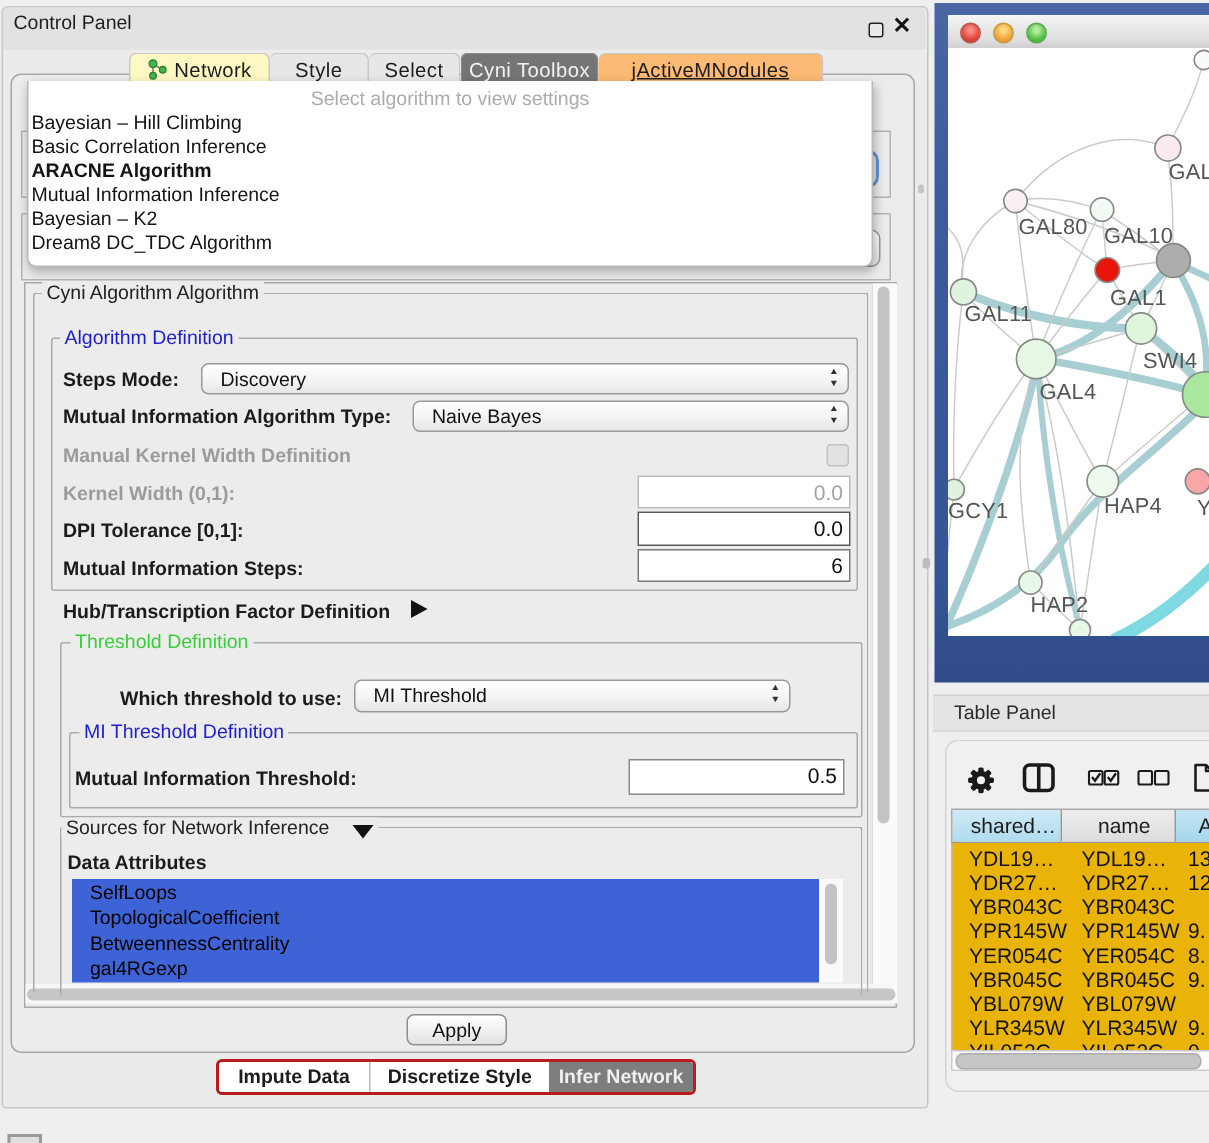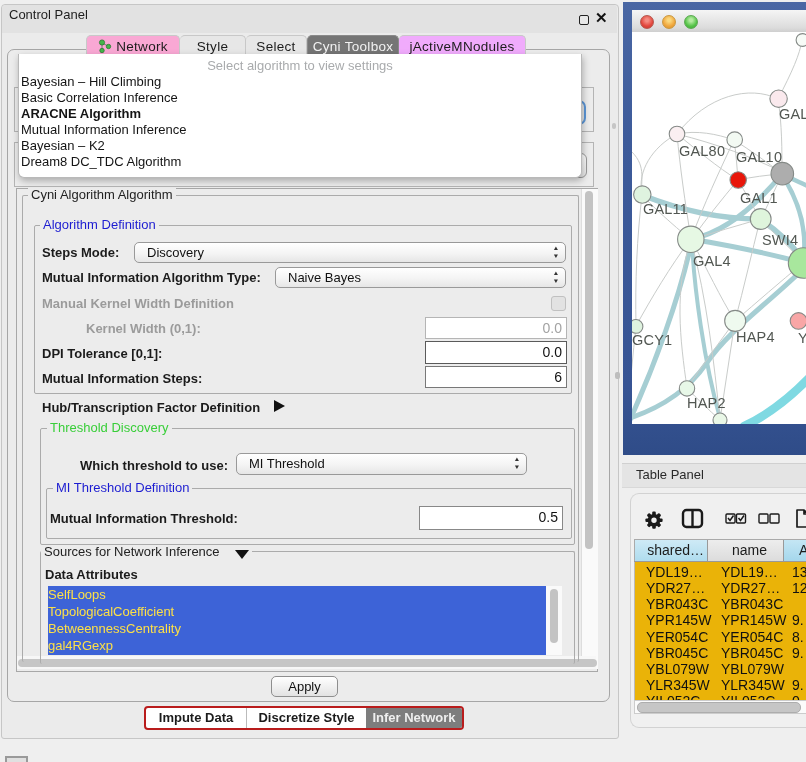--- a/index.html
+++ b/index.html
@@ -23,32 +23,32 @@
 <div id="app">
 
   <div class="abs" id="cpwin" style="left:1px;top:4px;width:616px;height:733px;background:#EBEBEB;border:1px solid #C6C6C6;border-radius:4px 4px 3px 3px;"></div>
   <div class="abs" style="left:2px;top:5px;width:615px;height:28px;background:#E2E2E2;border-radius:4px 4px 0 0;"></div>
   <div class="abs" style="left:9px;top:7px;font-size:13px;color:#1e1e1e;">Control Panel</div>
 
   <div class="abs" style="left:579px;top:15px;width:8px;height:8px;border:1.8px solid #222;border-radius:2px;background:#E8E8E8;"></div>
   <div class="abs" style="left:595px;top:10px;font-size:15px;font-weight:bold;color:#111;line-height:16px;">✕</div>
 
   <div class="abs" id="tabs" style="left:86px;top:35px;height:22px;display:flex;font-size:13.5px;letter-spacing:0.3px;color:#1d1d1d;z-index:2;">
-    <div style="display:flex;align-items:center;justify-content:center;width:94px;border:1px solid #C8C8C8;border-bottom:none;border-radius:5px 5px 0 0;background:#f9a8d4;box-sizing:border-box;">
+    <div style="display:flex;align-items:center;justify-content:center;width:94px;border:1px solid #C8C8C8;border-bottom:none;border-radius:5px 5px 0 0;background:#fef9c3;box-sizing:border-box;">
       <svg width="14" height="15" viewBox="0 0 14 15" style="margin-right:4px;">
         <line x1="4" y1="4" x2="10" y2="7" stroke="#777" stroke-width="1"></line>
         <line x1="4" y1="4" x2="4" y2="11" stroke="#777" stroke-width="1"></line>
         <circle cx="4" cy="3.5" r="2.6" fill="#43B54A" stroke="#2C7A33" stroke-width="0.8"></circle>
         <circle cx="10.5" cy="7.5" r="2.2" fill="#43B54A" stroke="#2C7A33" stroke-width="0.8"></circle>
         <circle cx="4" cy="11.5" r="2.2" fill="#43B54A" stroke="#2C7A33" stroke-width="0.8"></circle>
       </svg>Network</div>
     <div style="display:flex;align-items:center;justify-content:center;width:66px;border:1px solid #C8C8C8;border-bottom:none;border-left:none;border-radius:5px 5px 0 0;background:#E7E7E7;box-sizing:border-box;">Style</div>
     <div style="display:flex;align-items:center;justify-content:center;width:61px;border:1px solid #C8C8C8;border-bottom:none;border-left:none;border-radius:5px 5px 0 0;background:#E7E7E7;box-sizing:border-box;">Select</div>
     <div style="display:flex;align-items:center;justify-content:center;width:92px;border:1px solid #8A8A8A;border-bottom:none;border-radius:5px 5px 0 0;background:#757575;color:#F2F2F2;box-sizing:border-box;">Cyni Toolbox</div>
-    <div style="display:flex;align-items:center;justify-content:center;width:127px;border:1px solid #C8C8C8;border-bottom:none;border-left:none;border-radius:5px 5px 0 0;background:#f0abfc;box-sizing:border-box;">jActiveMNodules</div>
+    <div style="display:flex;align-items:center;justify-content:center;width:150px;border:1px solid #C8C8C8;border-bottom:none;border-left:none;border-radius:5px 5px 0 0;background:#fdba74;box-sizing:border-box;text-decoration:underline;">jActiveMNodules</div>
   </div>
 
   <div class="abs" style="left:7px;top:49px;width:601px;height:651px;background:#ECECEC;border:1px solid #A6A6A6;border-radius:7px;"></div>
 
   <div class="abs" style="left:14px;top:87px;width:578px;height:43px;border:1px solid #B4B4B4;"></div>
   <div class="abs" style="left:14px;top:142px;width:578px;height:43px;border:1px solid #B4B4B4;"></div>
   <div class="abs" style="left:300px;top:100px;width:282px;height:21px;border:2.5px solid #5C97D8;border-radius:7px;background:#E3E3E3;"></div>
   <div class="abs" style="left:300px;top:153px;width:285px;height:23px;border:1px solid #999;border-radius:6px;background:linear-gradient(#fff,#e8e8e8);"></div>
 
   <div class="abs" style="left:16px;top:188px;width:580px;height:482px;background:#ECECEC;border:1px solid #A8A8A8;"></div>
@@ -79,40 +79,40 @@
       <span class="ct">Naive Bayes</span>
       <div class="carr">
         <div>▲</div>
         <div>▼</div>
       </div>
     </div>
 
   <div class="lbl" style="left:42px;top:296px;color:#9B9B9B;">Manual Kernel Width Definition</div>
   <div class="abs" style="left:551px;top:296px;width:13px;height:13px;background:#E2E2E2;border:1px solid #C0C0C0;border-radius:3px;"></div>
 
-  <div class="lbl" style="left:42px;top:321px;color:#9B9B9B;margin-left:44px;">Kernel Width (0,1):</div>
+  <div class="lbl" style="left:42px;top:321px;color:#9B9B9B;">Kernel Width (0,1):</div>
   <div class="fld" style="left:425px;top:317px;width:140px;height:20px;border:1px solid #B5B5B5;color:#A3A3A3;">
       <span>0.0</span>
     </div>
 
   <div class="lbl" style="left:42px;top:346px;">DPI Tolerance [0,1]:</div>
   <div class="fld" style="left:425px;top:341px;width:140px;height:21px;border:1.5px solid #5a5a5a;">
       <span>0.0</span>
     </div>
 
   <div class="lbl" style="left:42px;top:371px;">Mutual Information Steps:</div>
   <div class="fld" style="left:425px;top:366px;width:140px;height:20px;border:1px solid #787878;">
       <span>6</span>
     </div>
 
   <div class="lbl" style="left:42px;top:400px;">Hub/Transcription Factor Definition</div>
   <div class="abs" style="left:274px;top:400px;width:0;height:0;border-left:11px solid #111;border-top:6.5px solid transparent;border-bottom:6.5px solid transparent;"></div>
 
   <div class="grp" style="left:40px;top:428px;width:533px;height:115px;"></div>
-  <div class="gtitle" style="left:47px;top:421px;color:#39CE39;">Threshold Discovery</div>
+  <div class="gtitle" style="left:47px;top:421px;color:#39CE39;">Threshold Definition</div>
 
   <div class="lbl" style="left:80px;top:458px;">Which threshold to use:</div>
   <div class="combo" style="left:236px;top:453px;width:289px;height:20px;">
       <span class="ct">MI Threshold</span>
       <div class="carr">
         <div>▲</div>
         <div>▼</div>
       </div>
     </div>
 
@@ -122,21 +122,21 @@
   <div class="lbl" style="left:50px;top:511px;">Mutual Information Threshold:</div>
   <div class="fld" style="left:419px;top:506px;width:142px;height:22px;border:1px solid #888;">
       <span>0.5</span>
     </div>
 
   <div class="grp" style="left:40px;top:551px;width:533px;height:112px;border-bottom:none;"></div>
   <div class="gtitle" style="left:41px;top:545px;color:#222;padding-right:32px;">Sources for Network Inference</div>
   <div class="abs" style="left:235px;top:550px;width:0;height:0;border-top:9px solid #111;border-left:7.5px solid transparent;border-right:7.5px solid transparent;"></div>
 
   <div class="lbl" style="left:45px;top:567px;">Data Attributes</div>
-  <div class="abs" style="left:48px;top:586px;width:498px;height:69px;background:#3D63D7;color:#fde047;font-size:13px;line-height:17px;box-sizing:border-box;overflow:hidden;">SelfLoops<br>TopologicalCoefficient<br>BetweennessCentrality<br>gal4RGexp</div>
+  <div class="abs" style="left:48px;top:586px;width:498px;height:69px;background:#3D63D7;color:#000000;font-size:13px;line-height:17px;padding-left:12px;box-sizing:border-box;overflow:hidden;">SelfLoops<br>TopologicalCoefficient<br>BetweennessCentrality<br>gal4RGexp</div>
   <div class="abs" style="left:546px;top:586px;width:16px;height:69px;background:#FAFAFA;"></div>
   <div class="abs" style="left:550px;top:589px;width:7.5px;height:54px;background:#C3C3C3;border-radius:4px;"></div>
 
   <div class="abs" style="left:271px;top:676px;width:65px;height:19px;background:linear-gradient(#ffffff,#eee 60%,#e2e2e2);border:1px solid #8E8E8E;border-radius:5px;font-size:13px;text-align:center;line-height:19px;color:#111;">Apply</div>
 
   <div class="abs" style="left:144px;top:706px;width:316px;height:20px;background:#fff;border:2px solid #b91c1c;border-radius:4px;font-size:13px;font-weight:bold;overflow:hidden;display:flex;">
      <div style="width:100px;text-align:center;line-height:19px;border-right:1px solid #BBB;color:#1b1b1b;">Impute Data</div>
      <div style="width:119px;text-align:center;line-height:19px;color:#1b1b1b;">Discretize Style</div>
      <div style="flex:1;text-align:center;line-height:19px;background:#7D7D7D;color:#EFEFEF;">Infer Network</div>
   </div>

